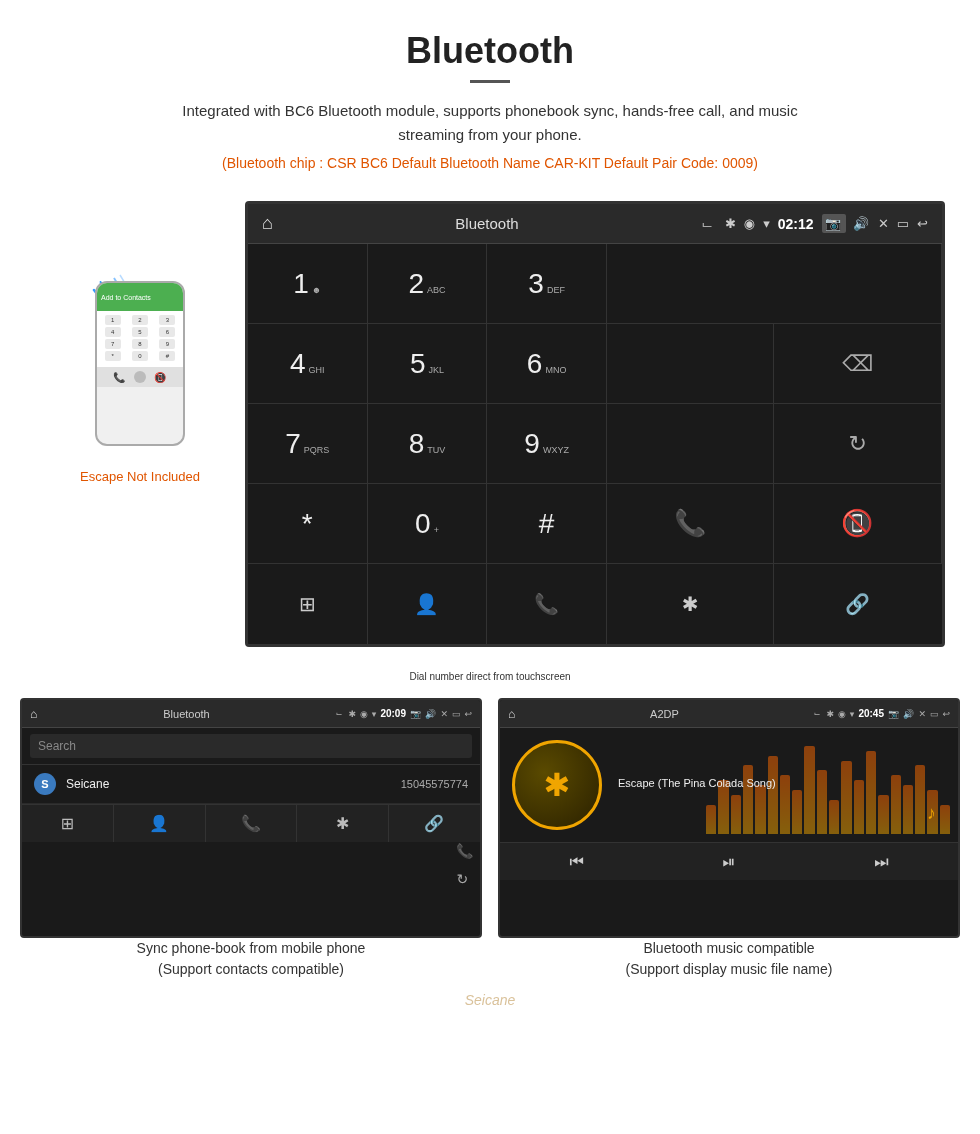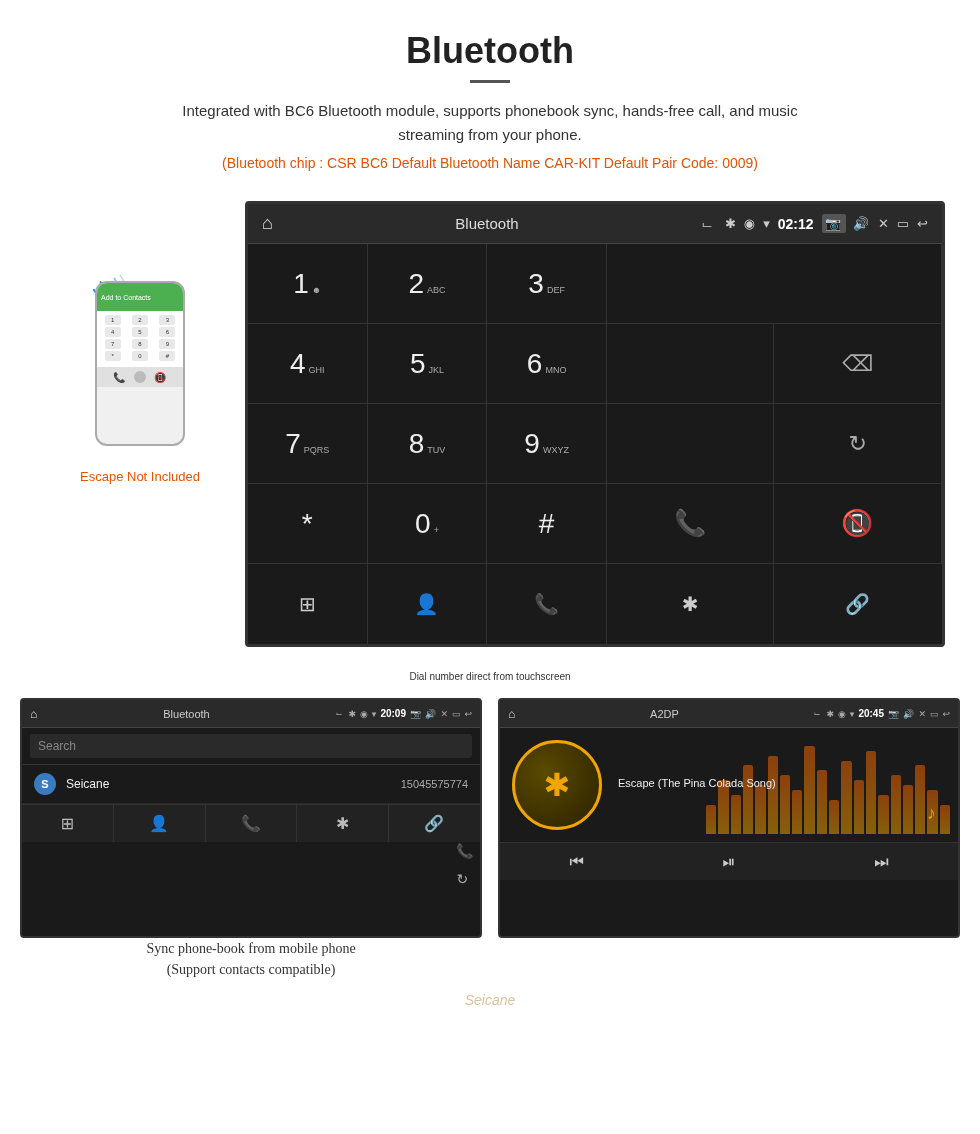--- a/index.html
+++ b/index.html
@@ -322,21 +322,20 @@
       justify-content: space-around;
       border-top: 1px solid #333;
     }
     .music-ctrl { color: #ccc; font-size: 16px; cursor: pointer; }
     .bottom-caption {
       flex: 1;
       text-align: center;
       font-size: 14px;
       color: #333;
       line-height: 1.5;
-      font-family: Liberation Serif, serif;
     }
   </style>
 </head>
 <body>
 
 <div class="page-header">
   <h1 class="page-title">Bluetooth</h1>
   <div class="title-divider"></div>
   <p class="description">Integrated with BC6 Bluetooth module, supports phonebook sync, hands-free call, and music streaming from your phone.</p>
   <p class="specs-line">(Bluetooth chip : CSR BC6    Default Bluetooth Name CAR-KIT     Default Pair Code: 0009)</p>
@@ -633,17 +632,21 @@
           <div class="music-song-title">Escape (The Pina Colada Song)</div>
         </div>
       </div>
 
       <div class="music-controls-bar">
         <span class="music-ctrl">⏮</span>
         <span class="music-ctrl">⏯</span>
         <span class="music-ctrl">⏭</span>
       </div>
     </div>
+    <div class="bottom-caption">
+      <span>Bluetooth music compatible</span><br>
+      <span>(Support display music file name)</span>
+    </div>
   </div>
 
 </div>
 
 <div style="text-align:center;padding-bottom:8px;color:rgba(160,100,0,0.4);font-style:italic;font-size:14px;">Seicane</div>
 
 </body></html>

